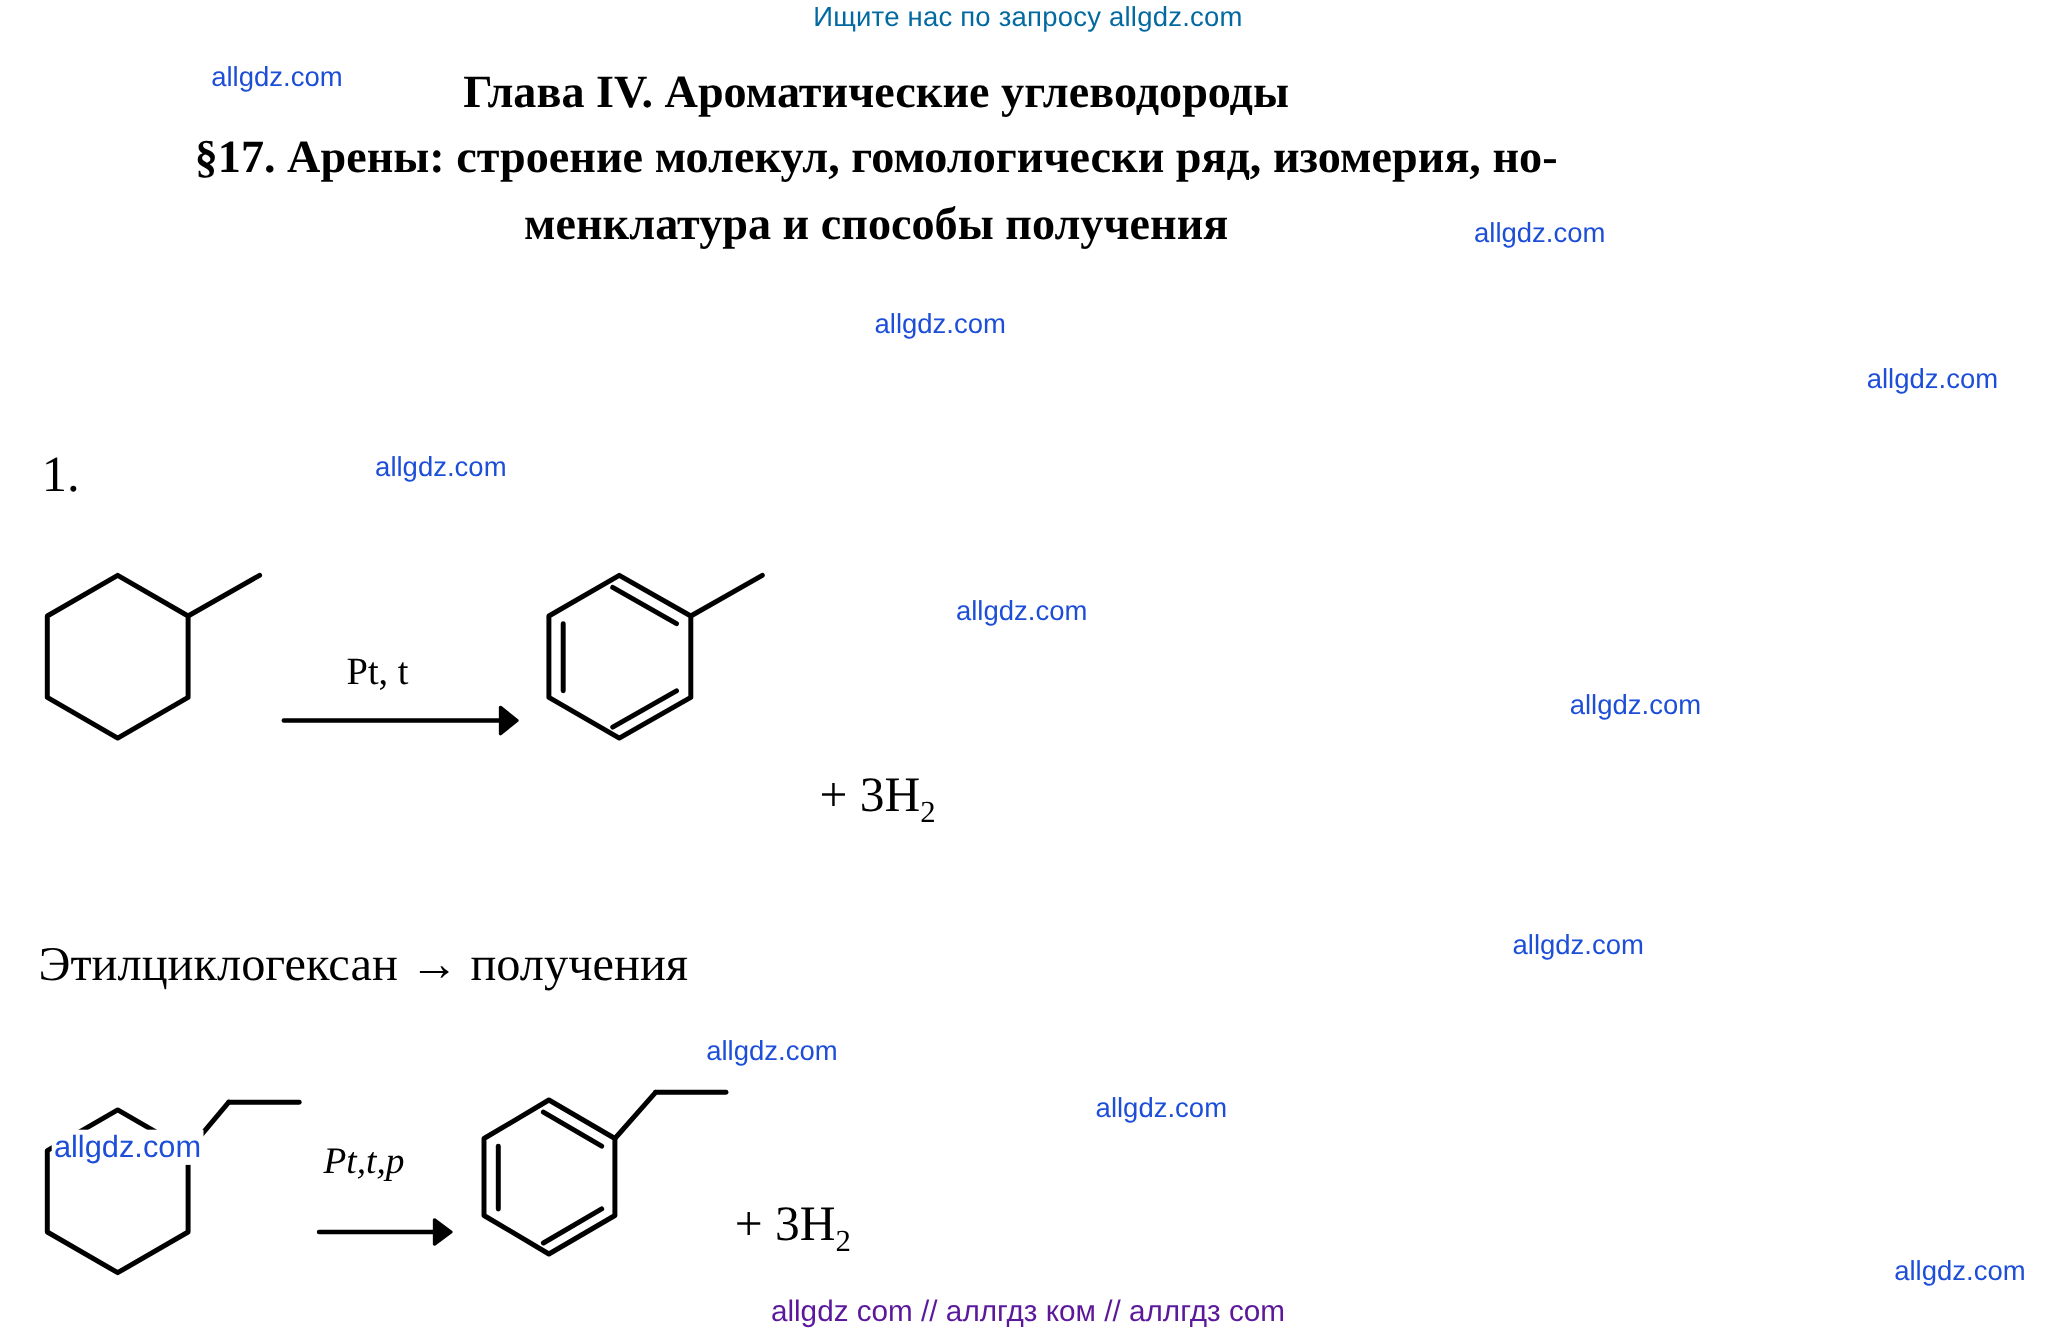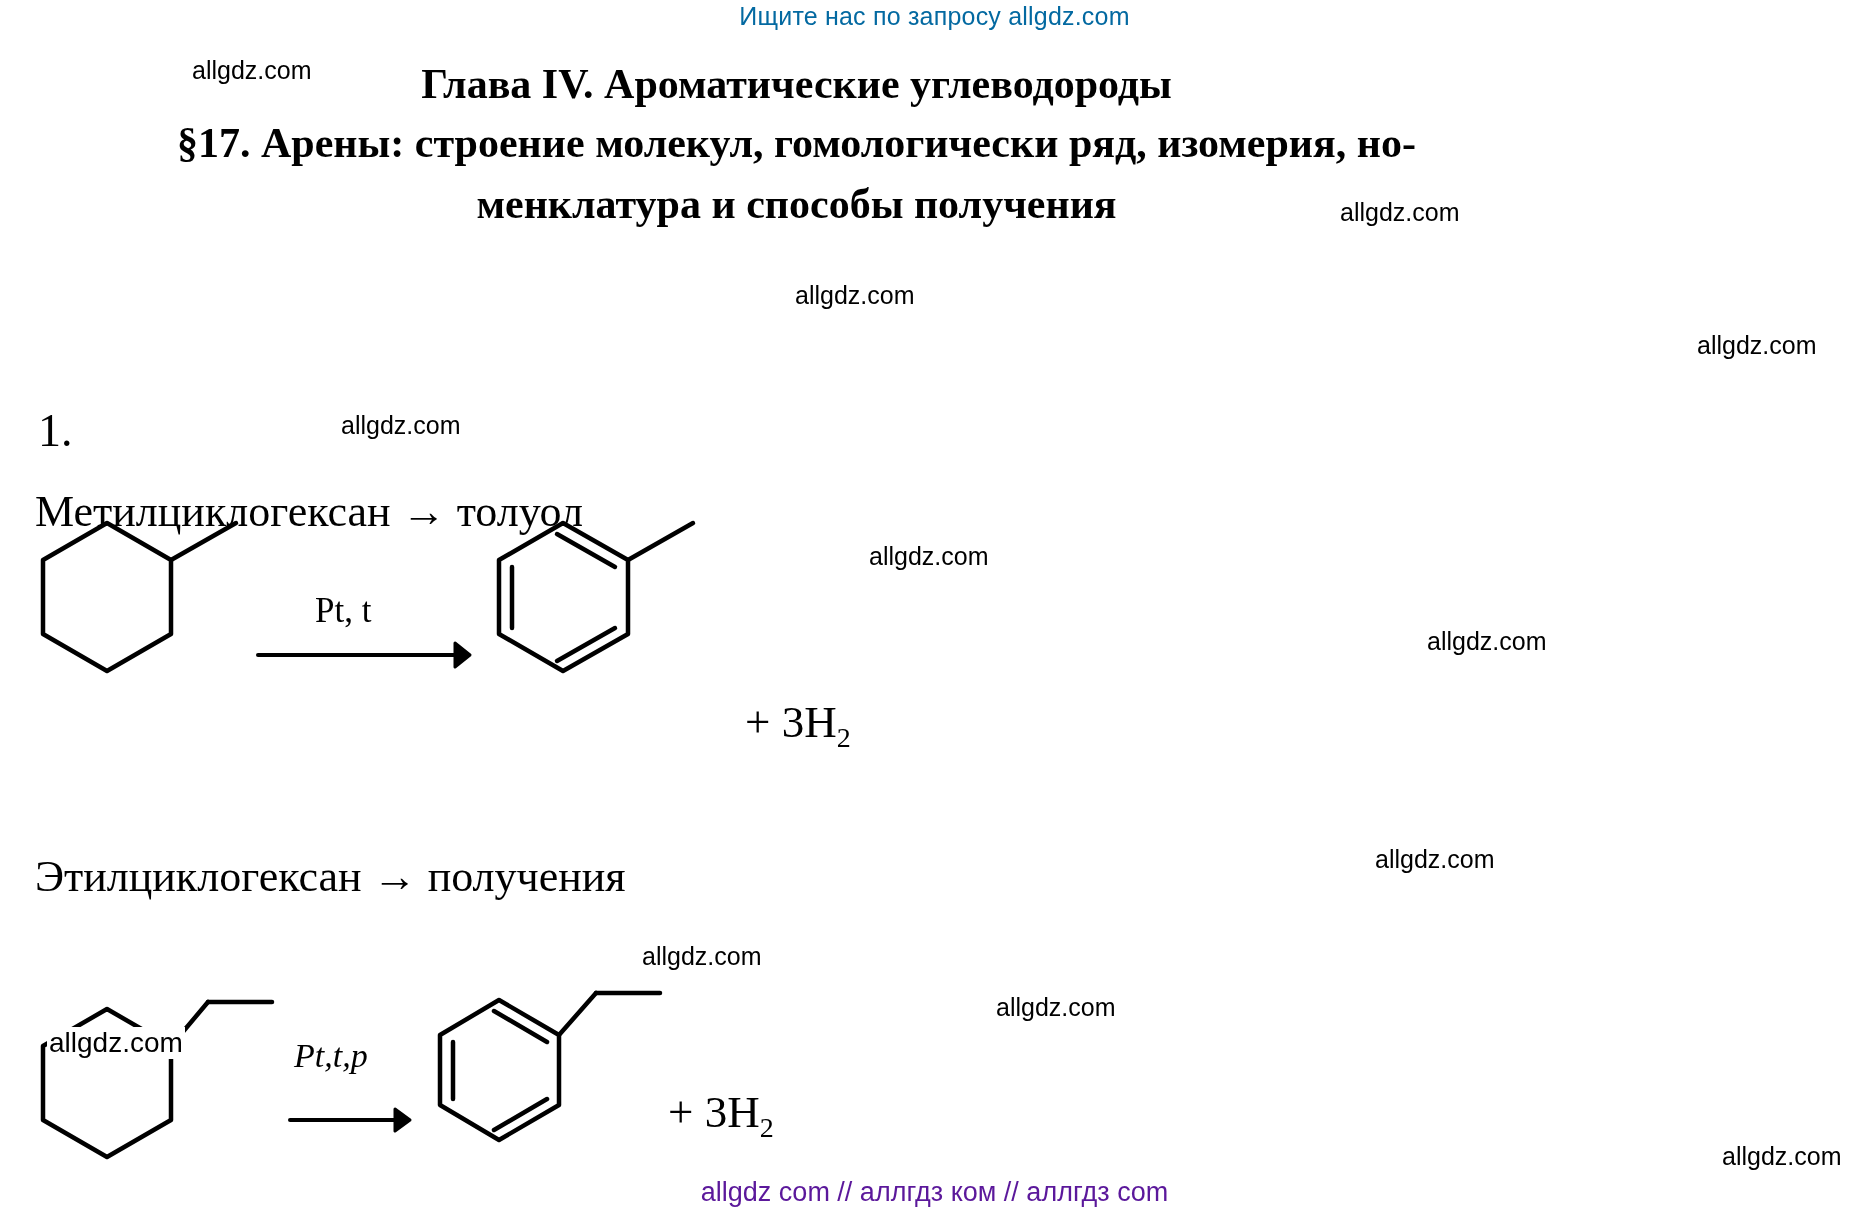--- a/index.html
+++ b/index.html
@@ -53,21 +53,21 @@
   .title-line3 {
     font-size: 42px;
     font-weight: bold;
     line-height: 60px;
     white-space: nowrap;
   }
 
   
   .wm {
     font-family: "Liberation Sans", sans-serif;
-    color: #000000;
+    color: #1d4ed8;
     white-space: nowrap;
   }
   .wm-top-left   { top: 56px;  left: 192px;  font-size: 25px; }
   .wm-mid-right  { top: 198px; left: 1340px; font-size: 25px; }
   .wm-center     { top: 281px; left: 795px;  font-size: 25px; }
   .wm-far-right  { top: 331px; left: 1697px; font-size: 25px; }
   .wm-sec1       { top: 411px; left: 341px;  font-size: 25px; }
   .wm-sec2       { top: 542px; left: 869px;  font-size: 25px; }
   .wm-sec3       { top: 627px; left: 1427px; font-size: 25px; }
   .wm-sec4       { top: 845px; left: 1375px; font-size: 25px; }
@@ -148,21 +148,20 @@
   <div class="abs wm wm-sec1">allgdz.com</div>
   <div class="abs wm wm-sec2">allgdz.com</div>
   <div class="abs wm wm-sec3">allgdz.com</div>
   <div class="abs wm wm-sec4">allgdz.com</div>
   <div class="abs wm wm-sec5">allgdz.com</div>
   <div class="abs wm wm-sec6">allgdz.com</div>
   <div class="abs wm wm-sec7">allgdz.com</div>
 
   <div class="abs prob-num">1.</div>
 
-  <div class="abs rxn-name rxn1-name">Метилциклогексан → толуол</div>
   <div class="abs cond cond1">Pt, t</div>
   <div class="abs plus3h2 p1"><span>+ 3H</span><sub>2</sub></div>
 
   <div class="abs rxn-name rxn2-name">Этилциклогексан → получения</div>
   <div class="abs cond cond2">Pt,t,p</div>
   <div class="abs plus3h2 p2"><span>+ 3H</span><sub>2</sub></div>
 
   <div class="abs wm wm-hex">allgdz.com</div>
 
   <svg class="abs struct" width="1869" height="1222" viewBox="0 0 1869 1222" fill="none" stroke="#000000" stroke-width="4.5" stroke-linecap="round" stroke-linejoin="round">

